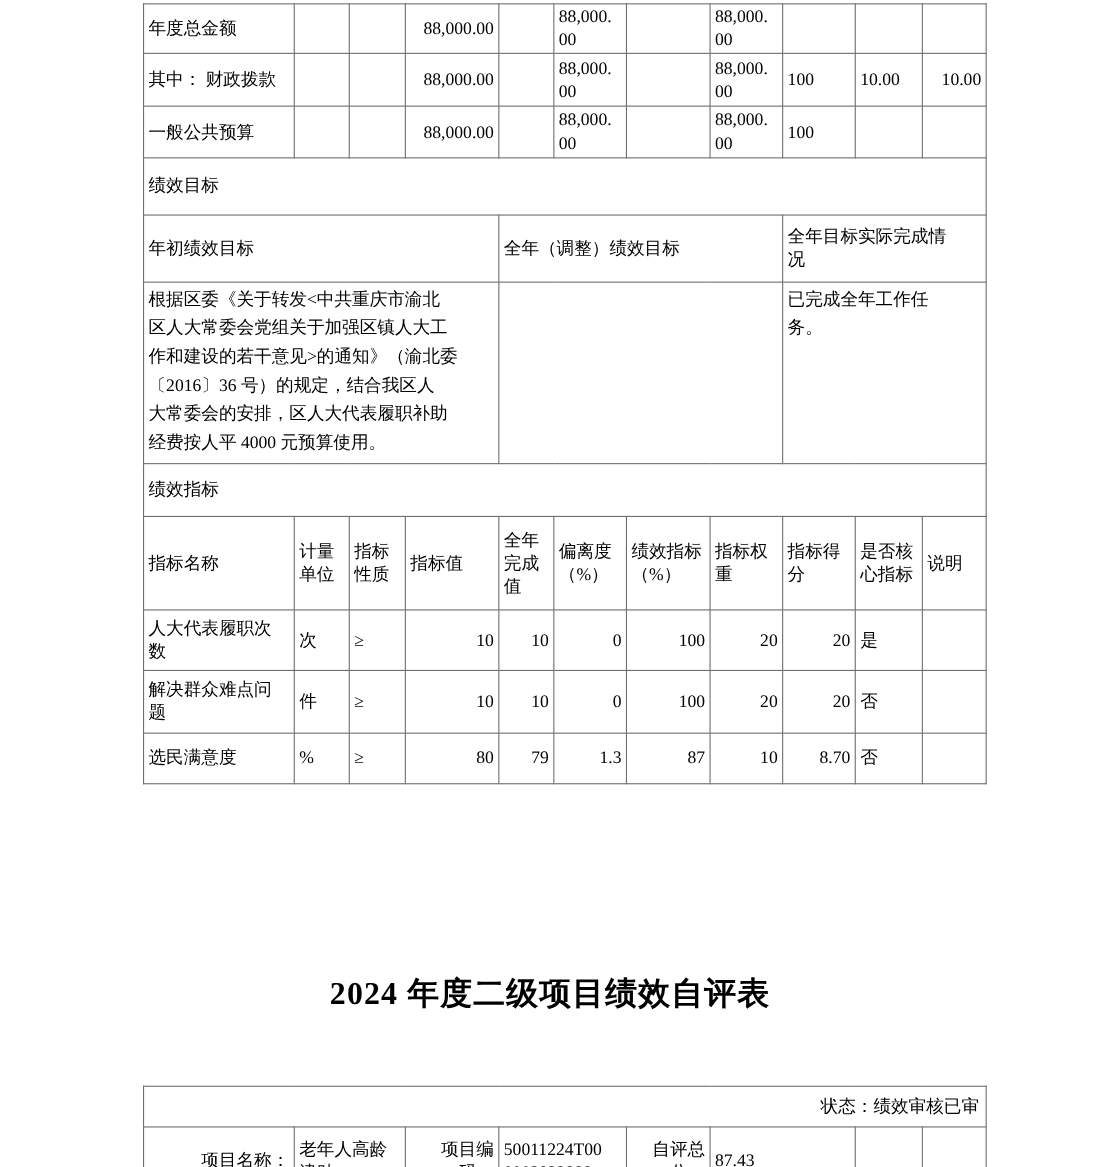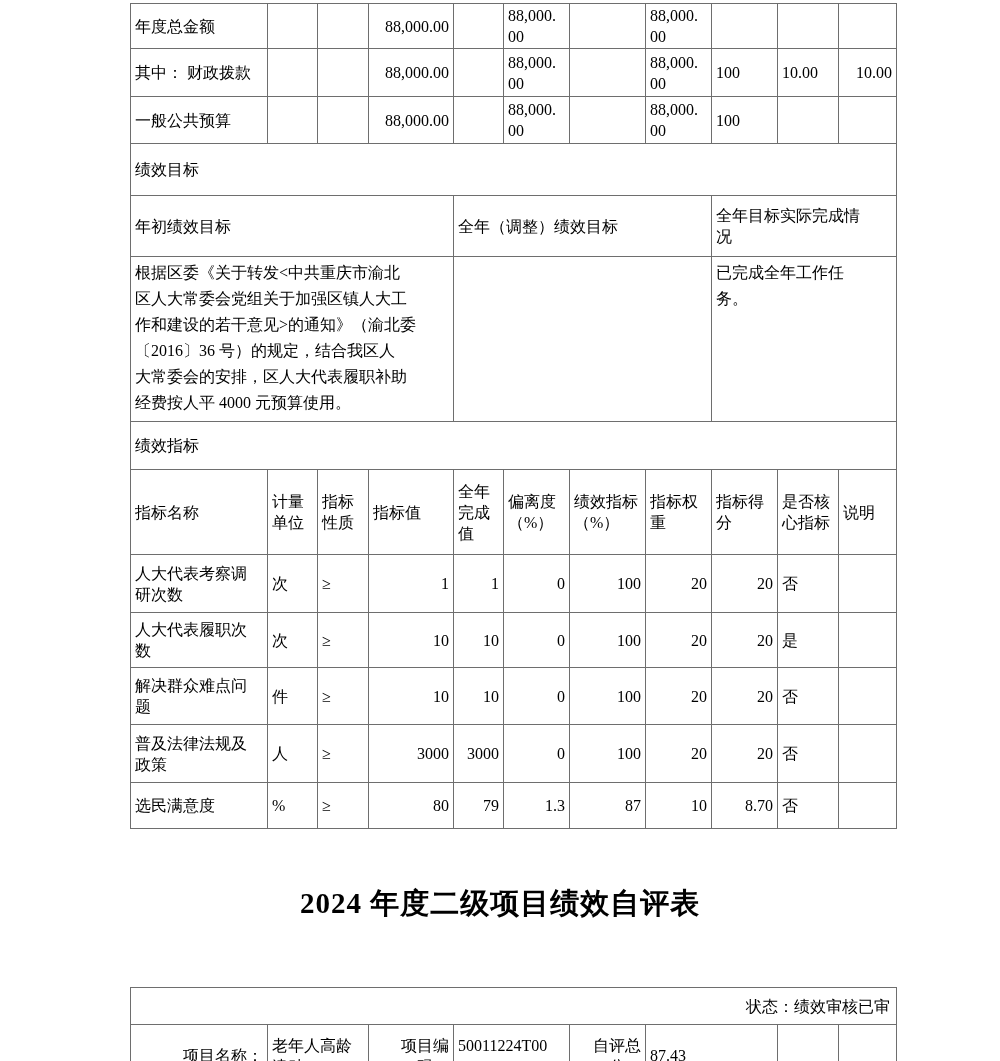--- a/index.html
+++ b/index.html
@@ -137,34 +137,20 @@
 （%）</td>
           <td class="a-c">指标权
 重</td>
           <td class="a-c">指标得
 分</td>
           <td class="a-c">是否核
 心指标</td>
           <td class="a-c">说明</td>
         </tr>
 
-      <tr style="height:58px">
-          <td class="a-l">人大代表考察调
-研次数</td>
-          <td class="a-l">次</td>
-          <td class="a-l">≥</td>
-          <td class="a-r">1</td>
-          <td class="a-r">1</td>
-          <td class="a-r">0</td>
-          <td class="a-r">100</td>
-          <td class="a-r">20</td>
-          <td class="a-r">20</td>
-          <td class="a-l">否</td>
-          <td class="a-l"></td>
-        </tr>
       <tr style="height:55px">
           <td class="a-l">人大代表履职次
 数</td>
           <td class="a-l">次</td>
           <td class="a-l">≥</td>
           <td class="a-r">10</td>
           <td class="a-r">10</td>
           <td class="a-r">0</td>
           <td class="a-r">100</td>
           <td class="a-r">20</td>
@@ -172,34 +158,20 @@
           <td class="a-l">是</td>
           <td class="a-l"></td>
         </tr>
       <tr style="height:57px">
           <td class="a-l">解决群众难点问
 题</td>
           <td class="a-l">件</td>
           <td class="a-l">≥</td>
           <td class="a-r">10</td>
           <td class="a-r">10</td>
-          <td class="a-r">0</td>
-          <td class="a-r">100</td>
-          <td class="a-r">20</td>
-          <td class="a-r">20</td>
-          <td class="a-l">否</td>
-          <td class="a-l"></td>
-        </tr>
-      <tr style="height:58px">
-          <td class="a-l">普及法律法规及
-政策</td>
-          <td class="a-l">人</td>
-          <td class="a-l">≥</td>
-          <td class="a-r">3000</td>
-          <td class="a-r">3000</td>
           <td class="a-r">0</td>
           <td class="a-r">100</td>
           <td class="a-r">20</td>
           <td class="a-r">20</td>
           <td class="a-l">否</td>
           <td class="a-l"></td>
         </tr>
       <tr style="height:46px">
           <td class="a-l">选民满意度</td>
           <td class="a-l">%</td>

